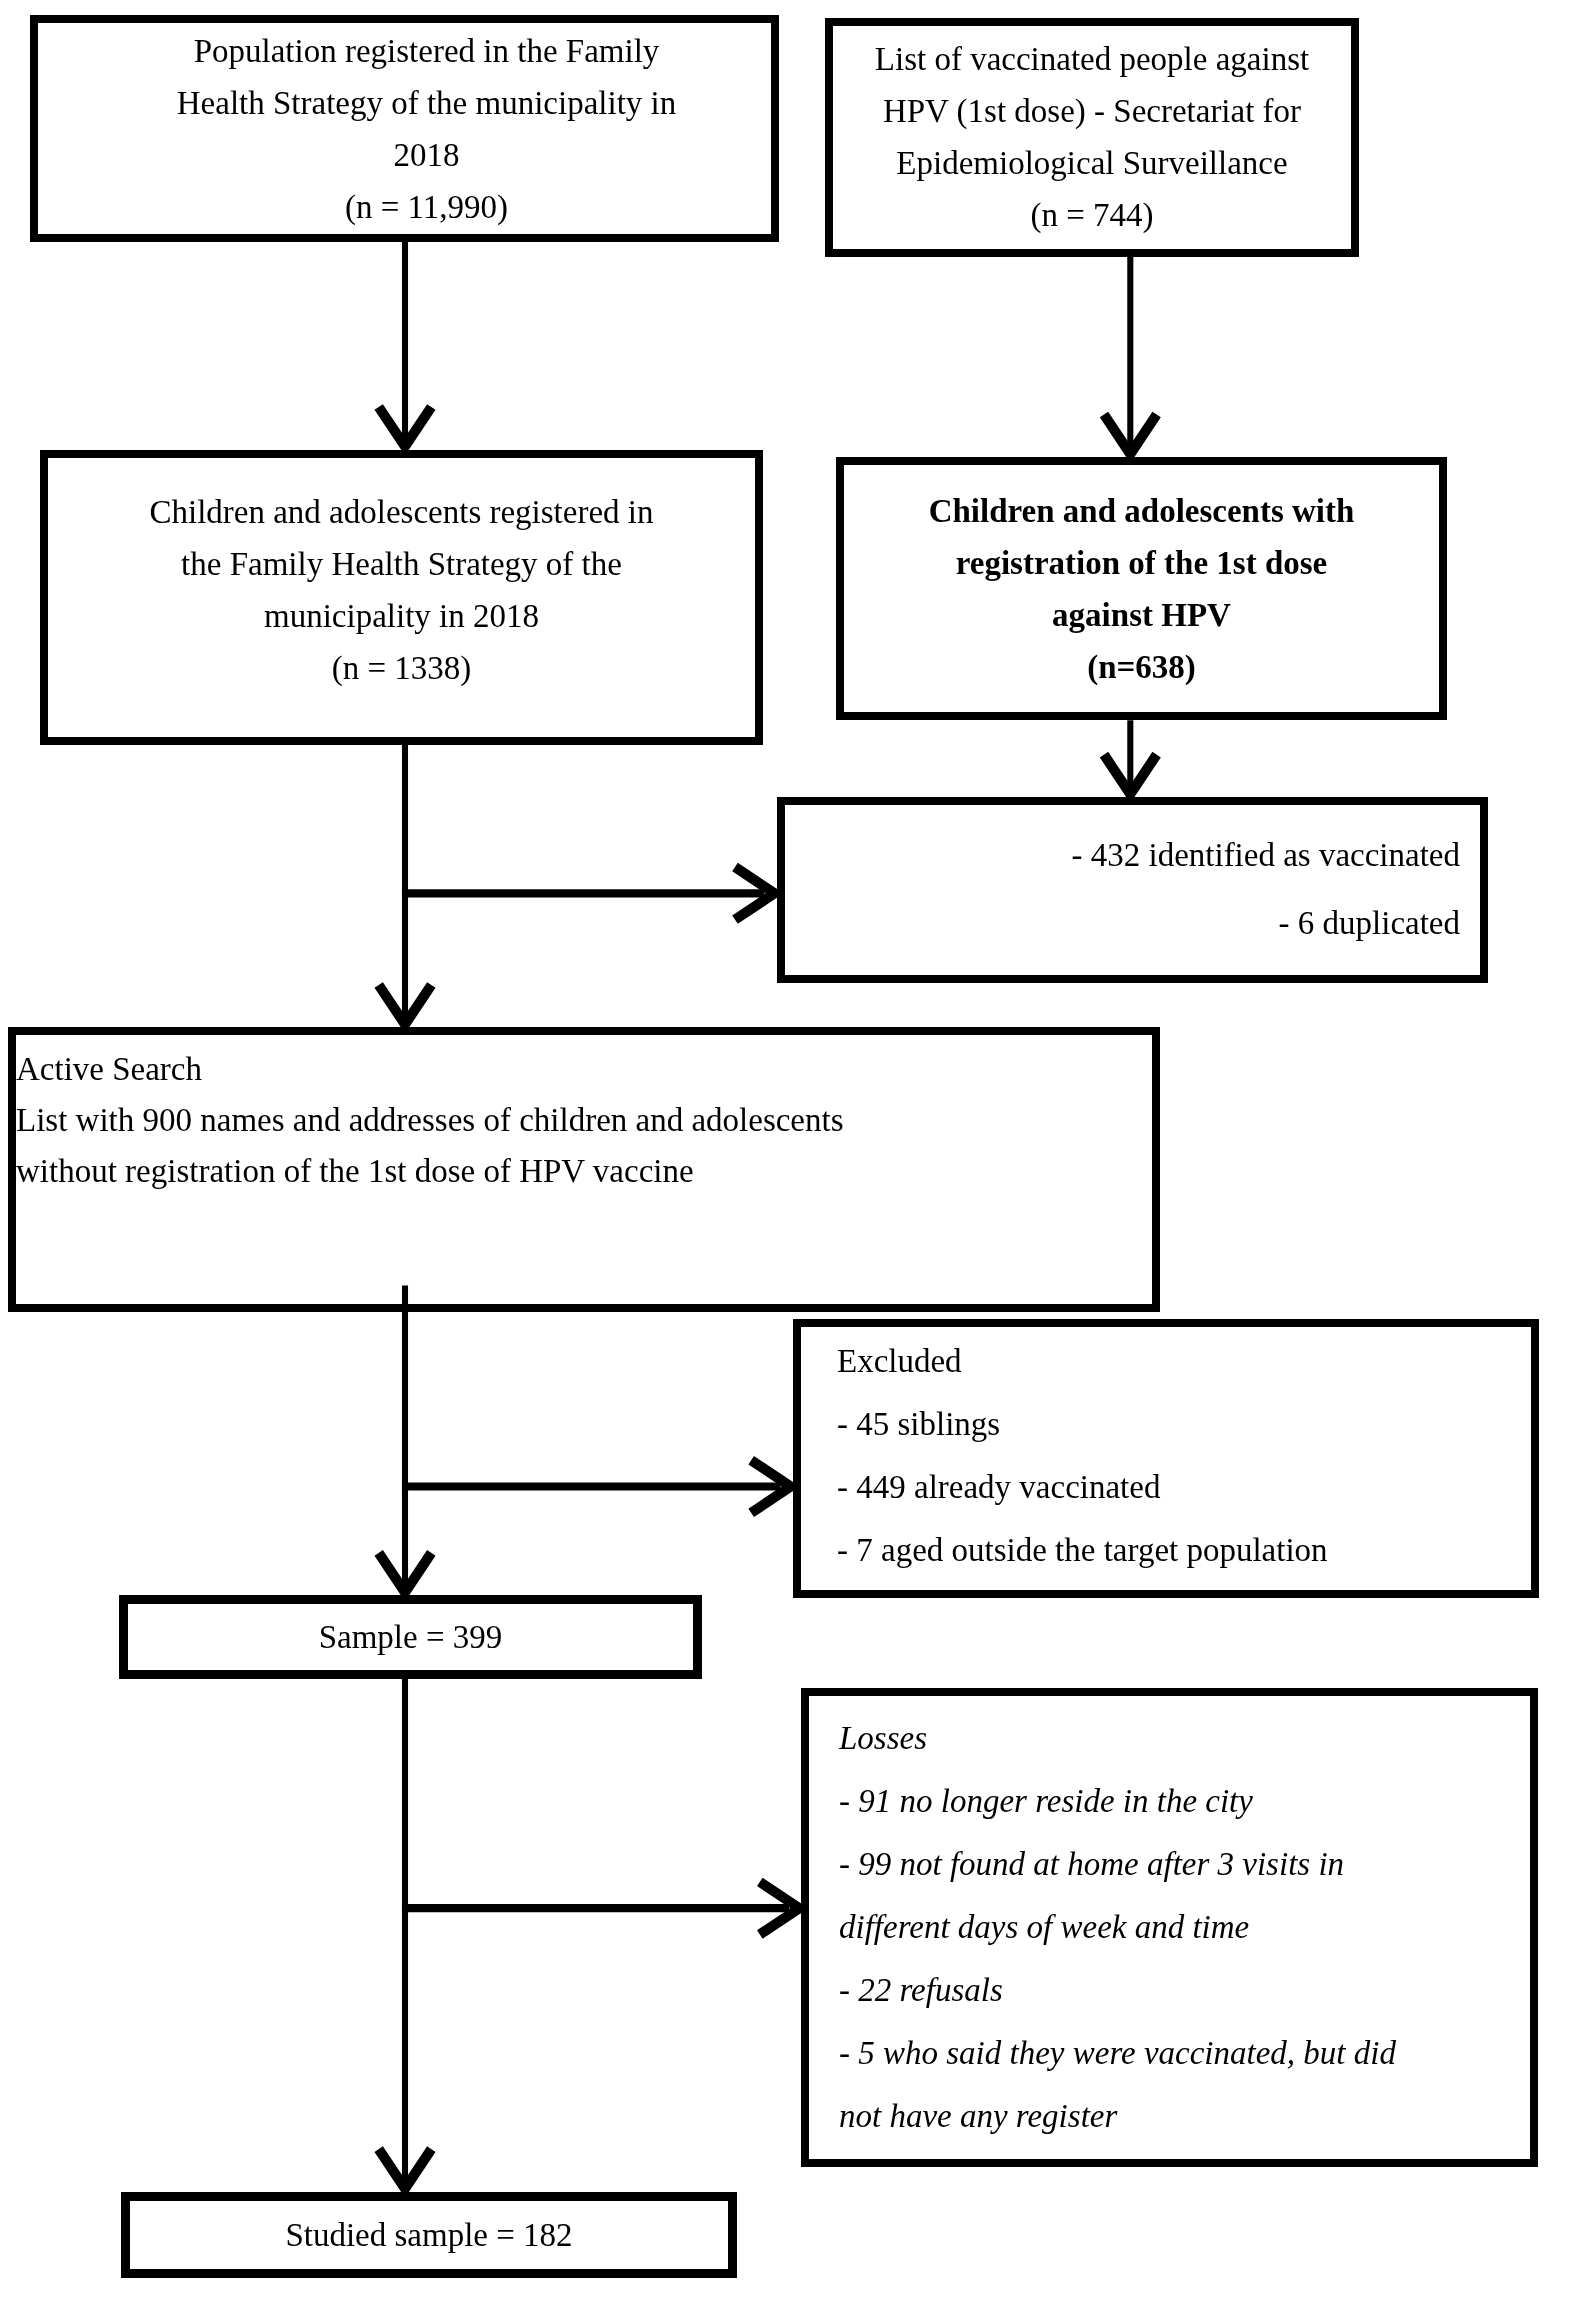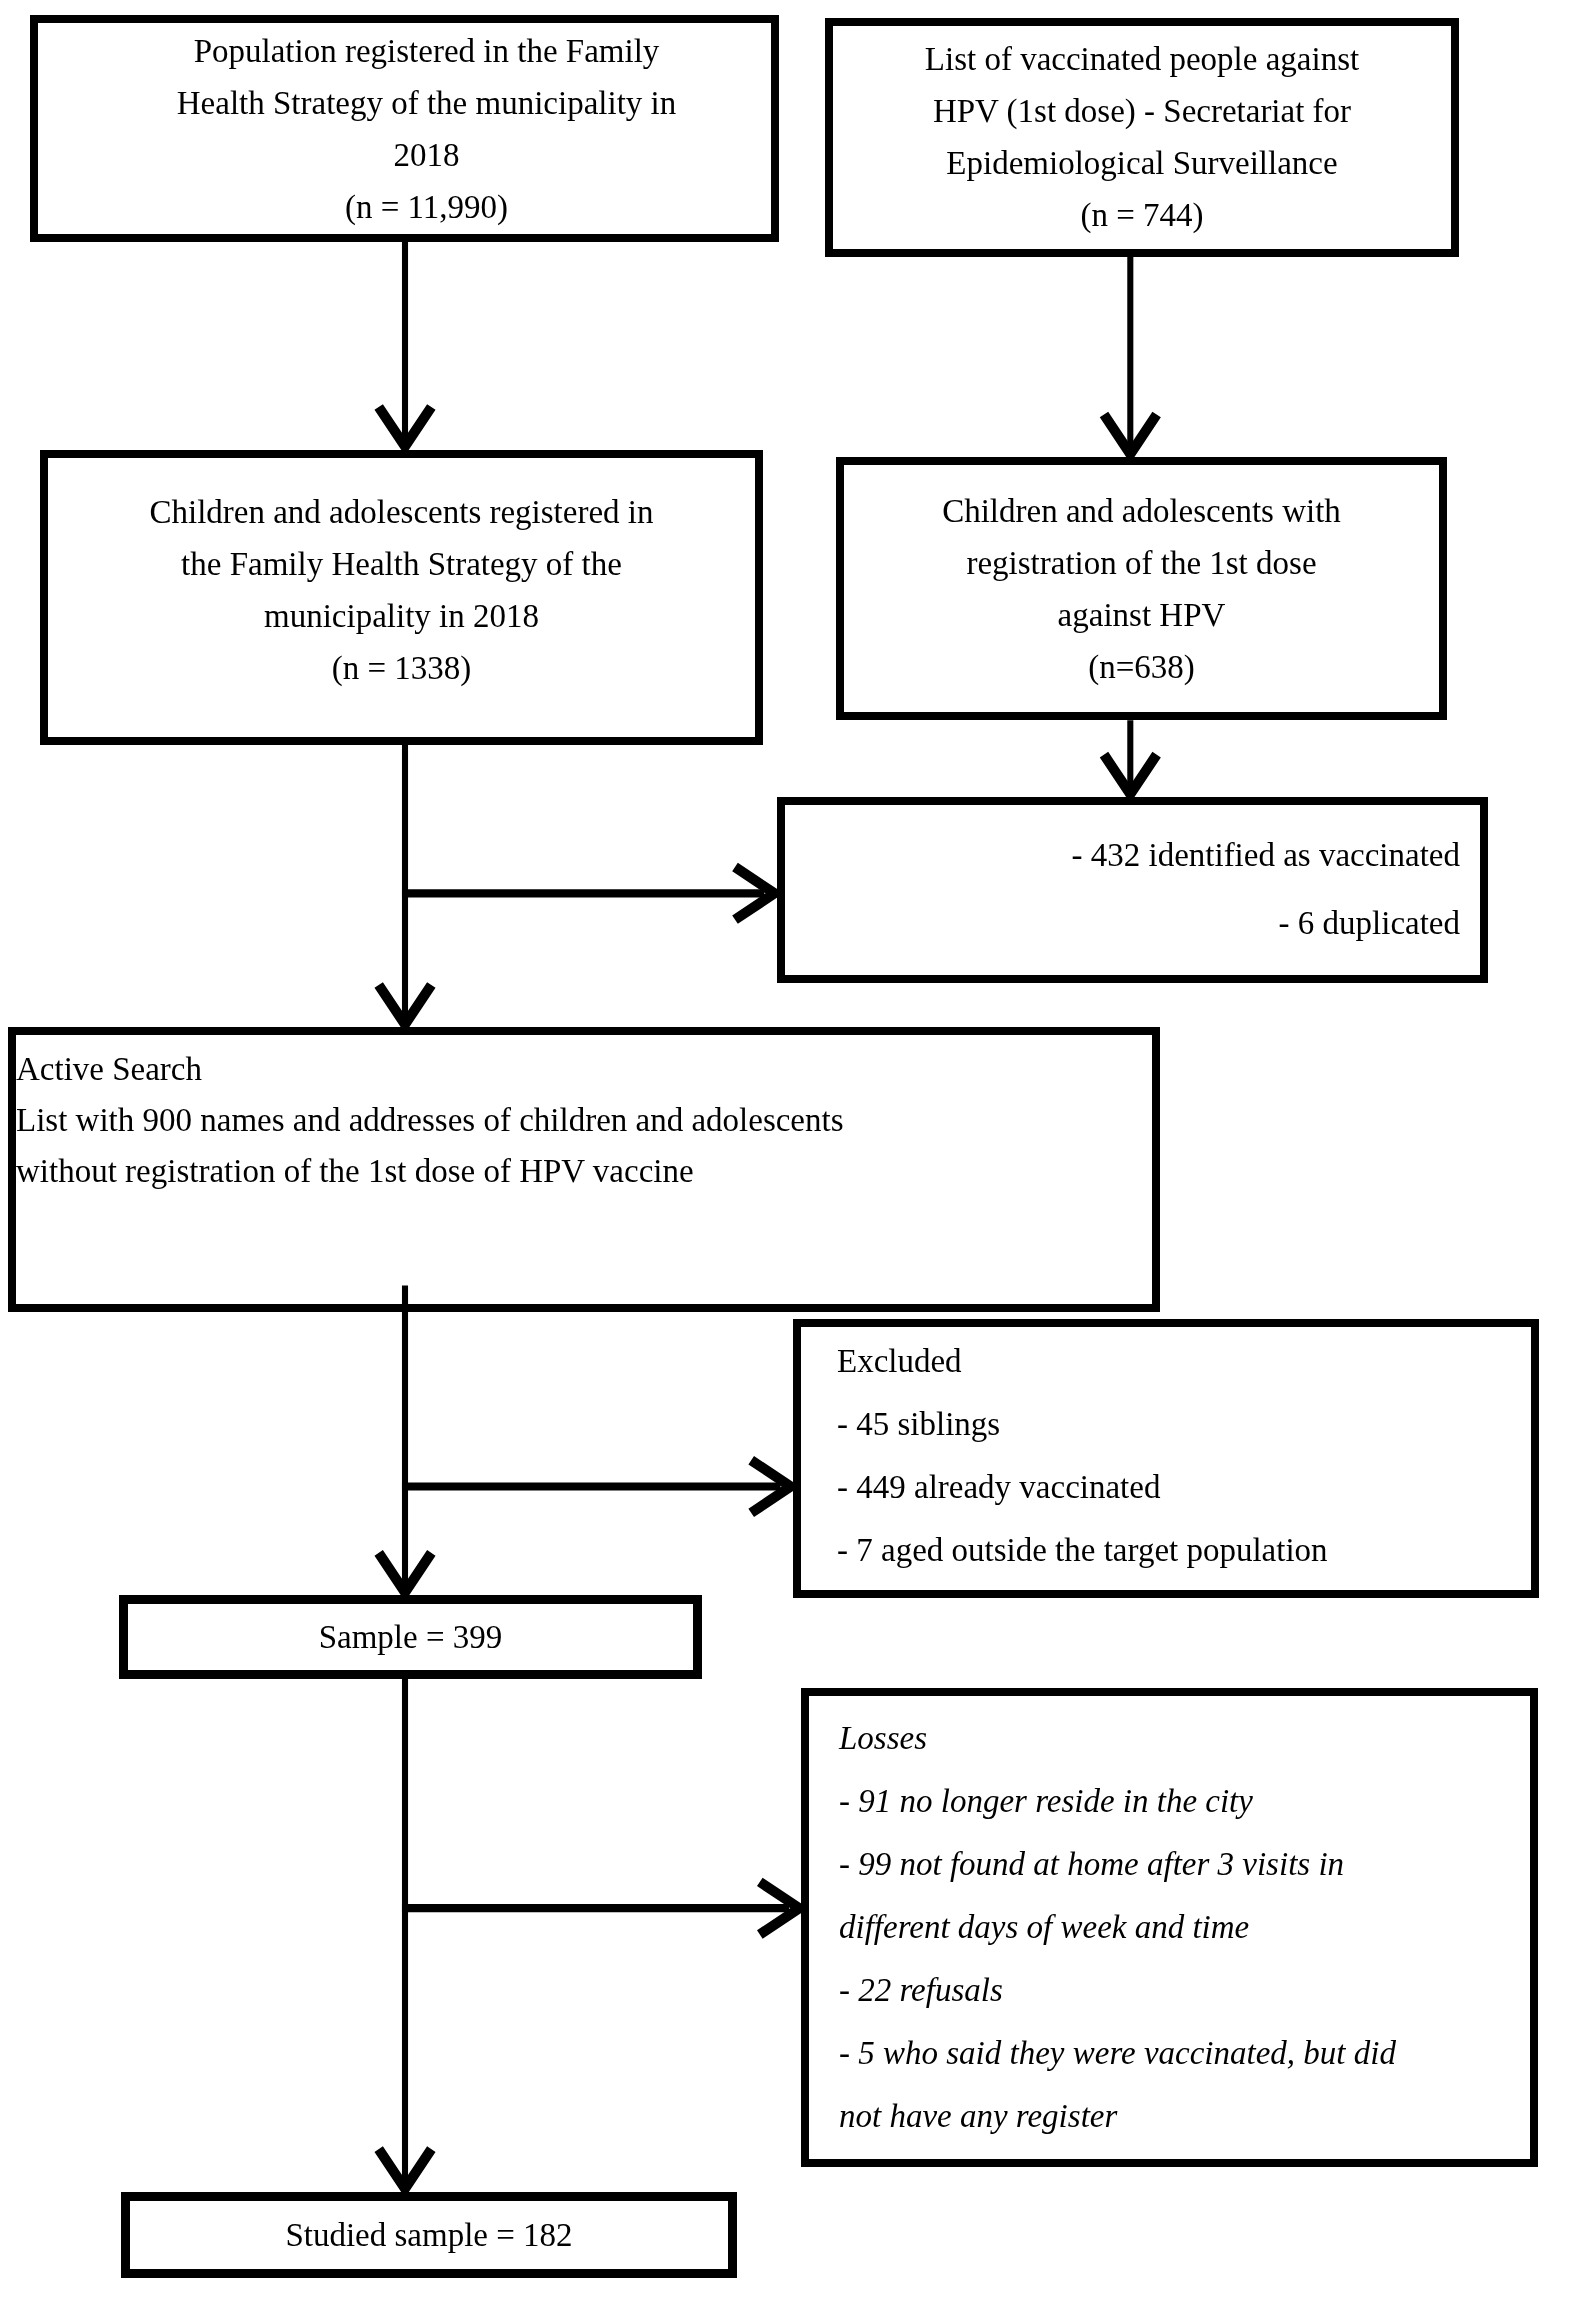--- a/index.html
+++ b/index.html
@@ -11,27 +11,27 @@
     overflow:hidden;
   }
   .box {
     position:absolute; box-sizing:border-box;
     border:8px solid var(--line-color); background:var(--bg);
   }
   .txt { white-space:pre-line; font-size:33px; }
   .center-flex { display:flex; align-items:center; justify-content:center; text-align:center; }
   .box-population     { left:30px;   top:15px;   width:749px; height:227px;padding-left:44px; }
   .box-population .txt { line-height:52px; }
-  .box-vaccinated     { left:825px; top:17.7px;   width:634px; height:239px;align-items:center; }
+  .box-vaccinated     { left:825px; top:17.7px;   width:534px; height:239px;align-items:center; }
   .box-vaccinated .txt { line-height:52px; }
   .box-children-reg   { left:40px;   top:450px;  width:723px; height:295px;
                         text-align:center; }
   .box-children-reg .txt { line-height:52px; padding-top:28px; }
   .box-children-dose  { left:836px; top:457px;  width:611px; height:263px; }
-  .box-children-dose .txt { line-height:52px; }
+  .box-children-dose .txt { line-height:52px;font-weight:bold; }
   .box-identified     { left:777px; top:797px; width:711px; height:186px; }
   .box-identified .txt { line-height:68px; padding:16px 20px 0 42px;text-align:right; }
   .box-active         { left:8px;   top:1027px; width:1152px; height:285px;
                         text-align:left; }
   .box-active .txt { line-height:51px; padding-top:9px; }
   .box-excluded       { left:793px; top:1319px; width:746px; height:279px; }
   .box-excluded .txt { line-height:63px; padding:3px 20px 0 36px; }
   .box-sample         { left:119px;  top:1595px; width:583px; height:84px; border-width:9px; }
   .box-losses         { left:801px; top:1688px; width:737px; height:479px; }
   .box-losses .txt { line-height:63px; padding:11px 20px 0 30px;font-style:italic; }

